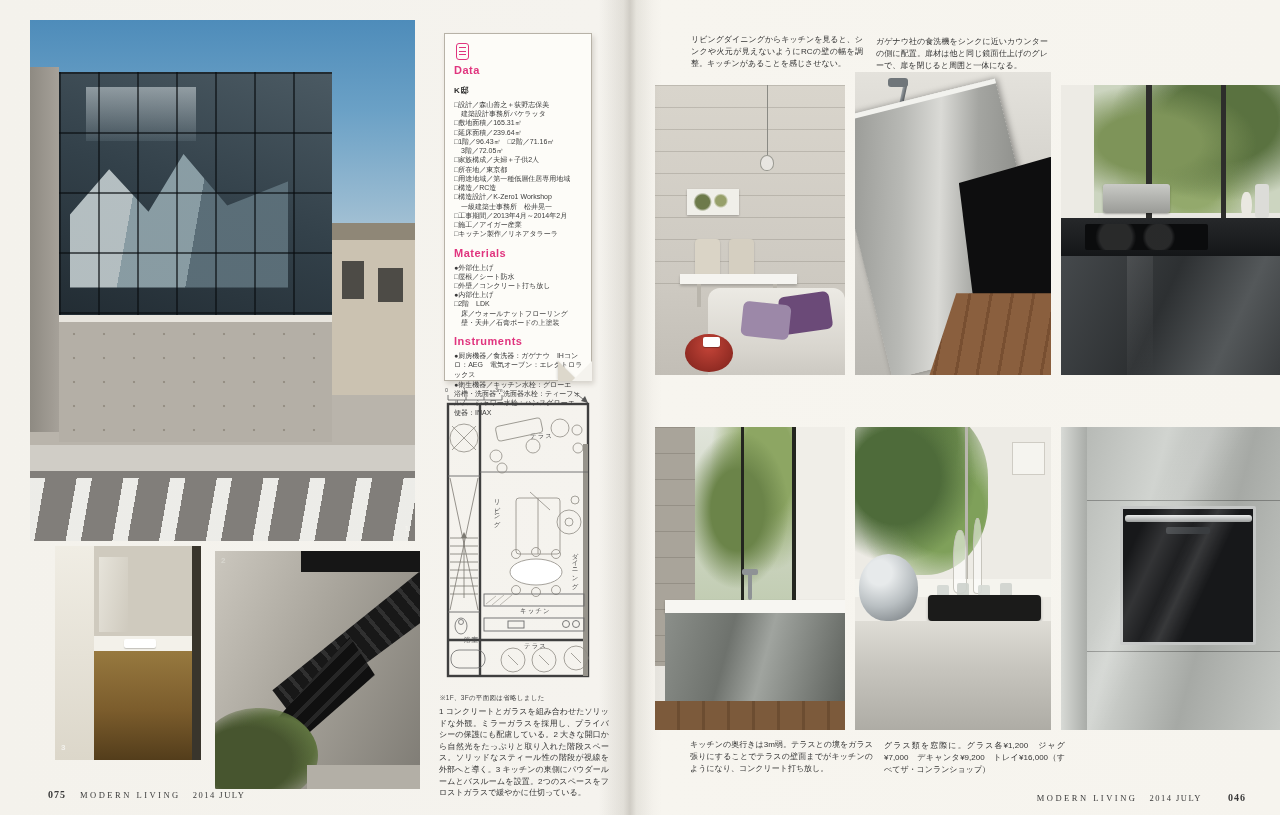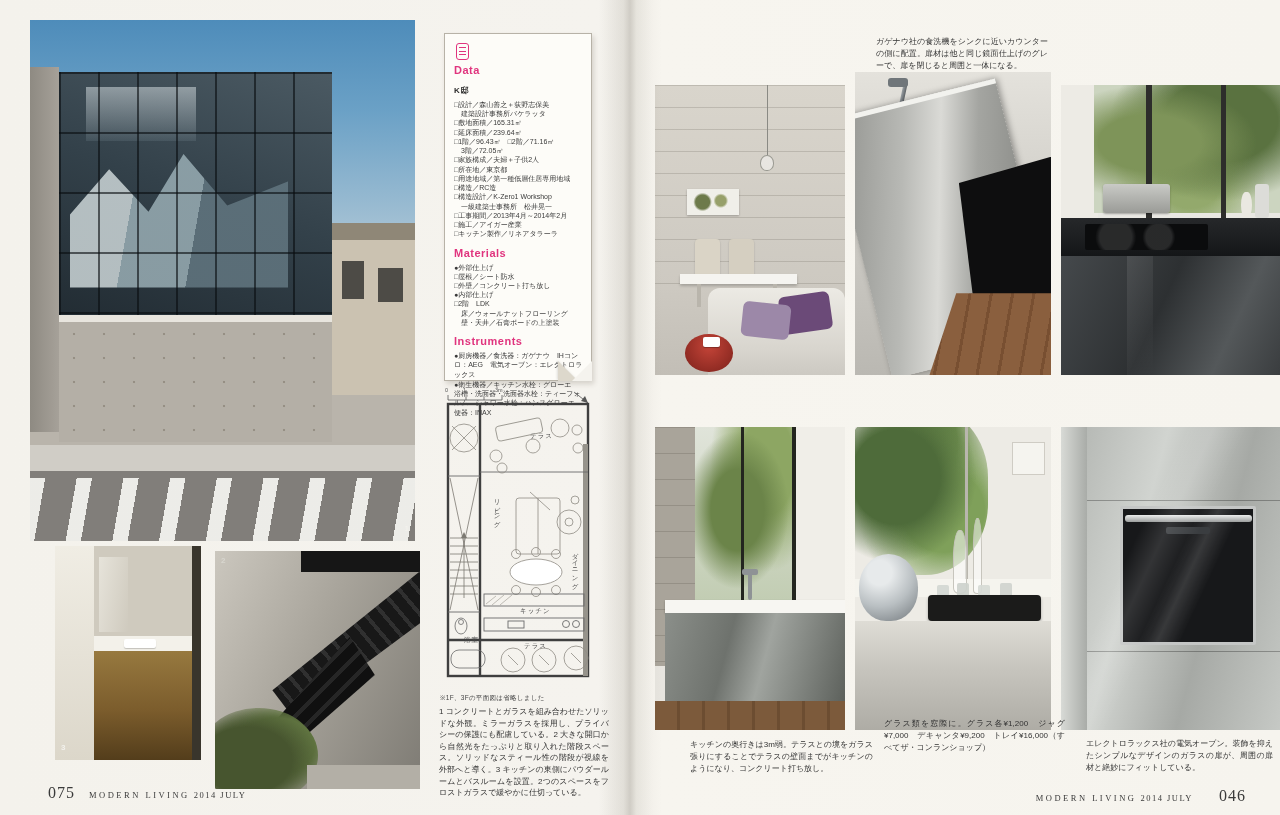--- a/index.html
+++ b/index.html
@@ -201,33 +201,33 @@
   .plan-note { position:absolute; left:440px; top:693px; font-size:6.5px; color:#444; letter-spacing:.3px; }
 
   .left-caption { position:absolute; left:439px; top:706px; width:170px; font-size:8px; line-height:1.45; color:#333; text-align:justify; }
 
   
   .cap { position:absolute; font-size:8px; line-height:1.5; color:#333; text-align:justify; }
   .cap1 { left:691px; top:34px; width:172px; }
   .cap2 { left:876px; top:36px; width:172px; }
   .cap3 { left:1086px; top:38px; width:181px; }
   .cap4 { left:690px; top:739px; width:183px; }
-  .cap5 { left:884px; top:718px; width:181px; }
+  .cap5 { left:884px; top:740px; width:181px; }
   .cap6 { left:1086px; top:738px; width:187px; }
 
   .headline { position:absolute; left:654px; top:392px; width:500px; text-align:center;
     font-size:16px; font-weight:bold; color:#222; letter-spacing:1.5px; }
 
   
   .footer { position:absolute; font-family:"Liberation Serif", serif; color:#3a3a3a; }
   .footer-left { left:36px; top:784px; }
   .footer-right { right:34px; top:787px; text-align:right; }
-  .footer .pn { font-size:16px; font-weight:normal; letter-spacing:1px; margin:0 10px;padding-left:12px; }
+  .footer .pn { font-size:10px; font-weight:bold; letter-spacing:1px; margin:0 10px;padding-left:12px; }
   .footer .mag { font-size:8.5px; letter-spacing:2.5px; font-variant:small-caps; text-transform:uppercase; }
-  .footer .issue { font-size:8.5px; letter-spacing:1.5px; }
+  .footer .issue { font-size:8.5px; letter-spacing:1.5px; margin-left:8px; }
 </style>
 </head>
 <body>
 
 <div class="spread">
 
   <div class="photo hero">
     <div class="sky"></div>
     <div class="leftwall"></div>
     <div class="glass">
@@ -426,20 +426,21 @@
   <div class="plan-note">※1F、3Fの平面図は省略しました</div>
 
   <div class="left-caption">1 コンクリートとガラスを組み合わせたソリッドな外観。ミラーガラスを採用し、プライバシーの保護にも配慮している。2 大きな開口から自然光をたっぷりと取り入れた階段スペース。ソリッドなスティール性の階段が視線を外部へと導く。3 キッチンの東側にパウダールームとバスルームを設置。2つのスペースをフロストガラスで緩やかに仕切っている。</div>
 
   <div class="footer footer-left">
     <span class="pn" style="margin-left:0;">075</span>
     <span class="mag">MODERN LIVING</span>
     <span class="issue">2014 JULY</span>
   </div>
 
+  <div class="cap cap1">リビングダイニングからキッチンを見ると、シンクや火元が見えないようにRCの壁の幅を調整。キッチンがあることを感じさせない。</div>
   <div class="cap cap2">ガゲナウ社の食洗機をシンクに近いカウンターの側に配置。扉材は他と同じ鏡面仕上げのグレーで、扉を閉じると周囲と一体になる。</div>
 
   <div class="photo p1">
     <div class="planks"></div>
     <div class="art"></div>
     <div class="cord"></div>
     <div class="bulb"></div>
     <div class="chair1"></div>
     <div class="chair2"></div>
     <div class="table"></div>
@@ -514,21 +515,20 @@
     <div class="sh1"></div>
     <div class="sh2"></div>
     <div class="oven"></div>
     <div class="handle"></div>
     <div class="disp"></div>
     <div class="gloss"></div>
   </div>
 
   <div class="cap cap4">キッチンの奥行きは3m弱。テラスとの境をガラス張りにすることでテラスの壁面までがキッチンのようになり、コンクリート打ち放し。</div>
   <div class="cap cap5">グラス類を窓際に。グラス各¥1,200　ジャグ¥7,000　デキャンタ¥9,200　トレイ¥16,000（すべてザ・コンランショップ）</div>
-  <div class="cap cap6">エレクトロラックス社の電気オーブン。装飾を抑えたシンプルなデザインのガラスの扉が、周囲の扉材と絶妙にフィットしている。</div>
 
   <div class="footer footer-right">
     <span class="mag">MODERN LIVING</span>
     <span class="issue">2014 JULY</span>
     <span class="pn" style="margin-right:0;">046</span>
   </div>
 
   <div class="gutter"></div>
 </div>
 

